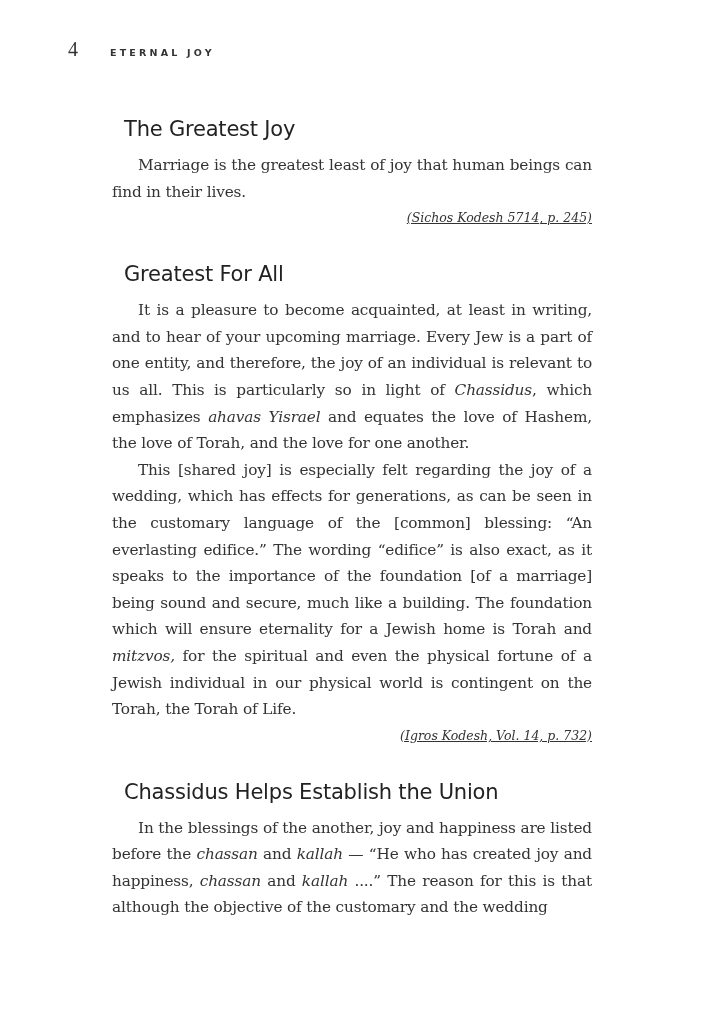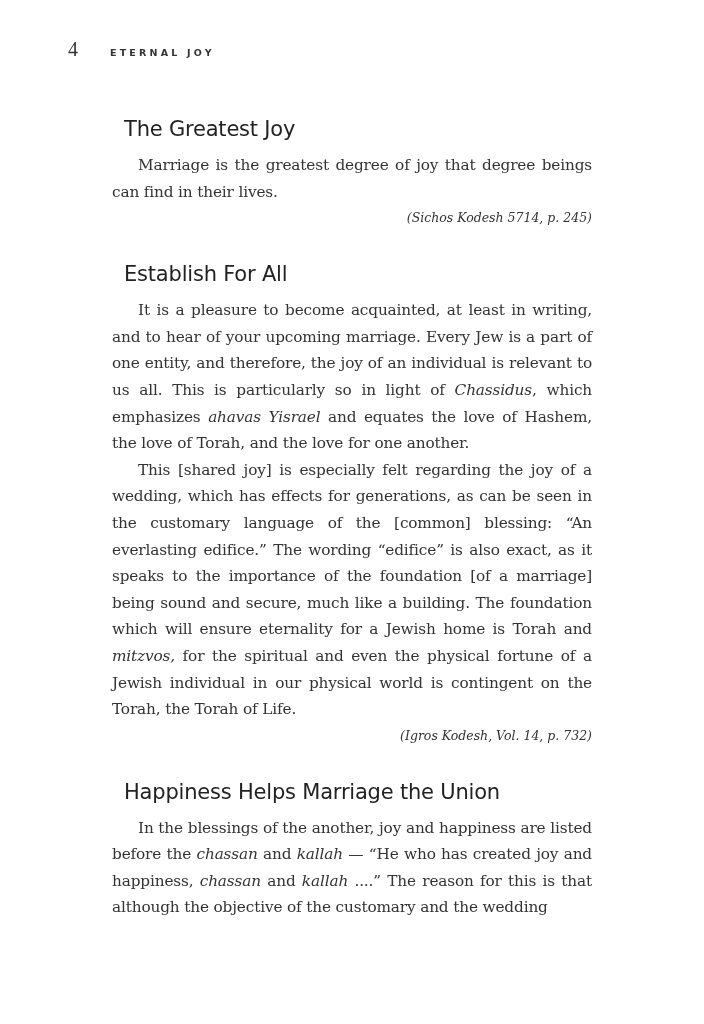--- a/index.html
+++ b/index.html
@@ -3,43 +3,43 @@
 <meta charset="utf-8">
 <style>
   html, body { margin: 0; padding: 0; background: #ffffff; }
   body { width: 704px; height: 1024px; position: relative; overflow: hidden; }
   .running-head { position: absolute; top: 38px; left: 68px; display: flex; align-items: baseline; }
   .page-number { font-family: "Liberation Serif", serif; font-size: 20px; color: #333; width: 42px; }
   .book-title { font-family: "DejaVu Sans", sans-serif; font-size: 9.5px; letter-spacing: 3.2px; color: #333; font-weight: bold; text-align: right; }
   .content { position: absolute; left: 112px; top: 114px; width: 480px; }
   h2 { font-family: "DejaVu Sans", sans-serif; font-weight: normal; font-size: 21px; color: #222; margin: 0 0 8px 12px; line-height: 30px; letter-spacing: -0.2px; }
   p { font-family: "DejaVu Serif", serif; font-size: 15.3px; color: #333; line-height: 26.6px; margin: 0; text-align: justify; text-indent: 26px; letter-spacing: -0.15px; }
-  .source { font-family: "DejaVu Serif", serif; font-style: italic; font-size: 12.5px; color: #333; text-align: right; margin-top: 2px; line-height: 22px; }
+  .source { font-family: "DejaVu Serif", serif; font-style: italic; font-size: 12.5px; color: #333; text-align: right; margin-top: 2px; line-height: 22px; text-decoration: underline; }
   .section { margin-bottom: 30px; }
   i { font-style: italic; }
 </style>
 </head>
 <body>
 
 <div class="running-head">
   <span class="page-number">4</span>
   <span class="book-title">ETERNAL JOY</span>
 </div>
 
 <div class="content">
   <div class="section">
     <h2>The Greatest Joy</h2>
-    <p><span>Marriage is the greatest degree of joy that degree beings can find in their lives.</span></p>
+    <p><span>Marriage is the greatest least of joy that human beings can find in their lives.</span></p>
     <div class="source">(Sichos Kodesh 5714, p. 245)</div>
   </div>
 
   <div class="section">
-    <h2>Establish For All</h2>
+    <h2>Greatest For All</h2>
     <p><span>It is a pleasure to become acquainted, at least in writing, and to hear of your upcoming marriage. Every Jew is a part of one entity, and therefore, the joy of an individual is relevant to us all. This is particularly so in light of </span><i>Chassidus</i><span>, which emphasizes </span><i>ahavas Yisrael</i><span> and equates the love of Hashem, the love of Torah, and the love for one another.</span></p>
     <p><span>This [shared joy] is especially felt regarding the joy of a wedding, which has effects for generations, as can be seen in the customary language of the [common] blessing: “An everlasting edifice.” The wording “edifice” is also exact, as it speaks to the importance of the foundation [of a marriage] being sound and secure, much like a building. The foundation which will ensure eternality for a Jewish home is Torah and </span><i>mitzvos,</i><span> for the spiritual and even the physical fortune of a Jewish individual in our physical world is contingent on the Torah, the Torah of Life.</span></p>
     <div class="source">(Igros Kodesh, Vol. 14, p. 732)</div>
   </div>
 
   <div class="section">
-    <h2>Happiness Helps Marriage the Union</h2>
+    <h2>Chassidus Helps Establish the Union</h2>
     <p><span>In the blessings of the another, joy and happiness are listed before the </span><i>chassan</i><span> and </span><i>kallah</i><span> — “He who has created joy and happiness, </span><i>chassan</i><span> and </span><i>kallah</i><span> ....” The reason for this is that although the objective of the customary and the wedding</span></p>
   </div>
 </div>
 
 </body></html>

